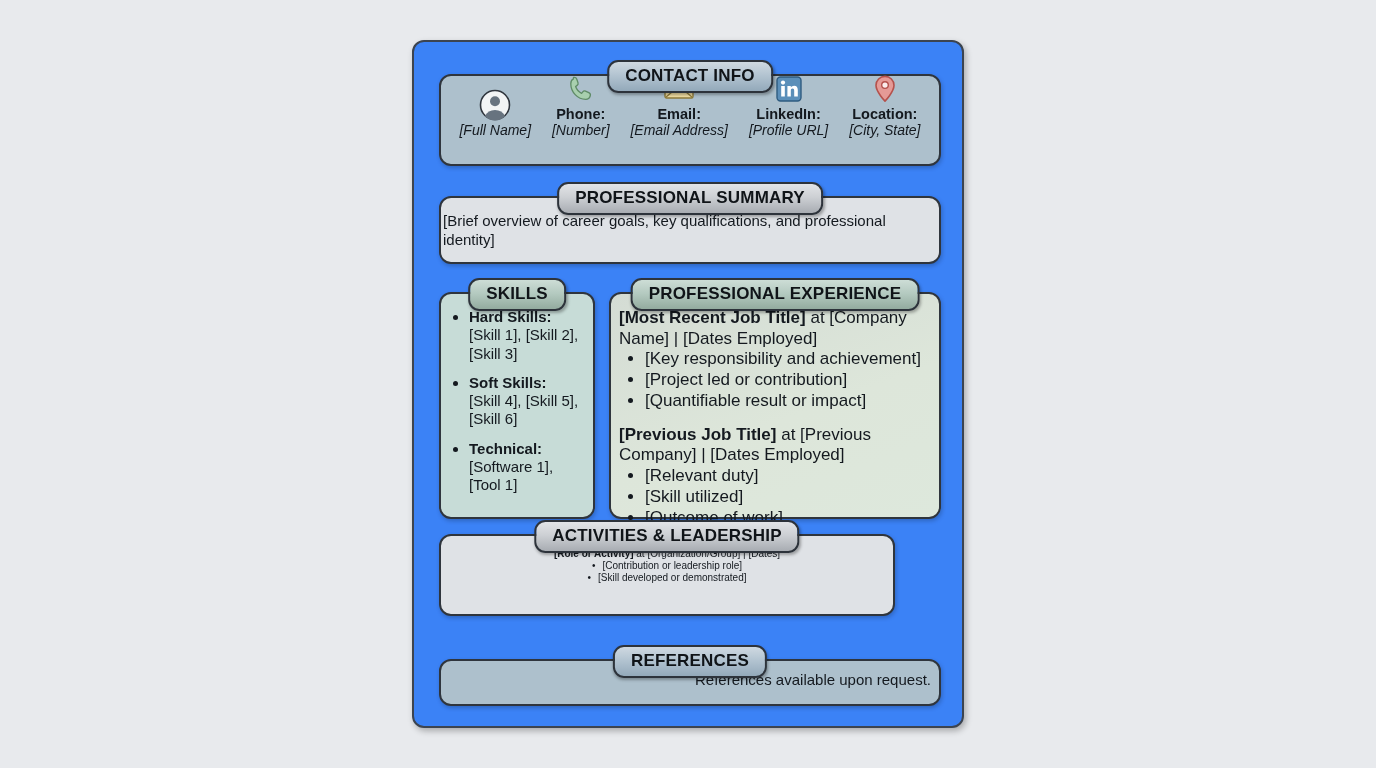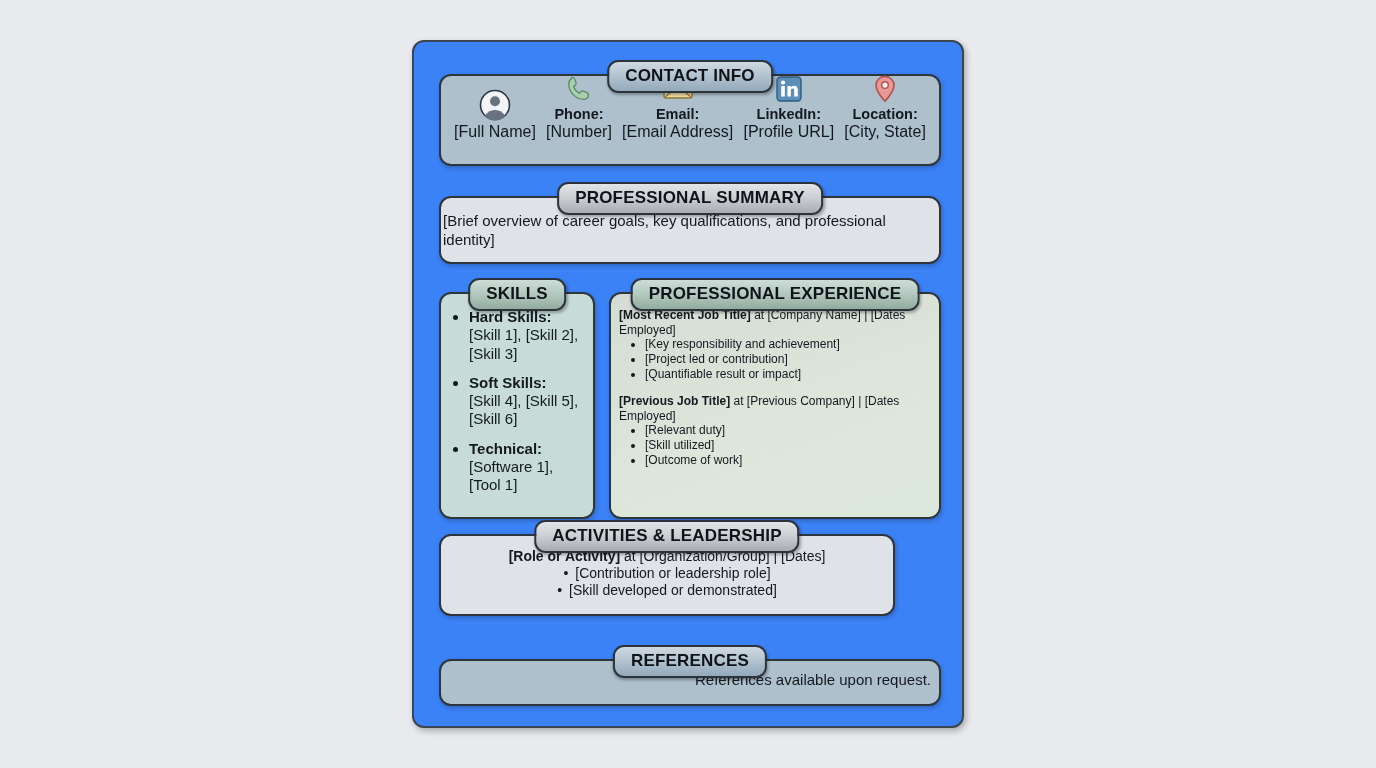--- a/index.html
+++ b/index.html
@@ -101,21 +101,22 @@
     display: flex;
     align-items: center;
     justify-content: center;
     margin-bottom: 3px;
   }
   .contact-label {
     font-size: 14.5px;
     font-weight: bold;
   }
   .contact-value {
-    font-size: 16px;
+    font-size: 14px;
+    font-style: italic;
   }
 
   
   #summary-section { left: 25px; top: 140px; width: 502px; height: 125px; }
   #summary-box { top: 14px; height: 68px; }
   #summary-text {
     position: absolute;
     left: 4px; right: 12px; top: 30px;
     font-size: 15px;
     line-height: 1.25;
@@ -137,39 +138,39 @@
     line-height: 1.22;
     color: #14191f;
   }
   #skills-list li { margin-bottom: 11px; }
   #skills-list li:last-child { margin-bottom: 8px; }
   .skill-cat { font-weight: bold; }
 
   #experience-body {
     position: absolute;
     left: 10px; right: 8px; top: 30px;
-    font-size: 12px;
+    font-size: 17px;
     line-height: 1.22;
     color: #14191f;
   }
   .job { margin-bottom: 13px; }
   .job:last-child { margin-bottom: 0; }
   .job-title { font-weight: bold; }
   .job-bullets {
     margin: 0;
     padding-left: 26px;
   }
 
   
   #activities-section { left: 25px; top: 478px; width: 456px; height: 110px; }
   #activities-box { top: 14px; height: 82px; }
   #activities-body {
     position: absolute;
     left: 10px; right: 10px; top: 28px;
-    font-size: 14px;
+    font-size: 10px;
     line-height: 1.22;
     color: #14191f;
     text-align: center;
   }
   .act-role { font-weight: bold; }
   #activities-bullets {
     margin: 0;
     padding: 0;
     list-style: none;
   }

